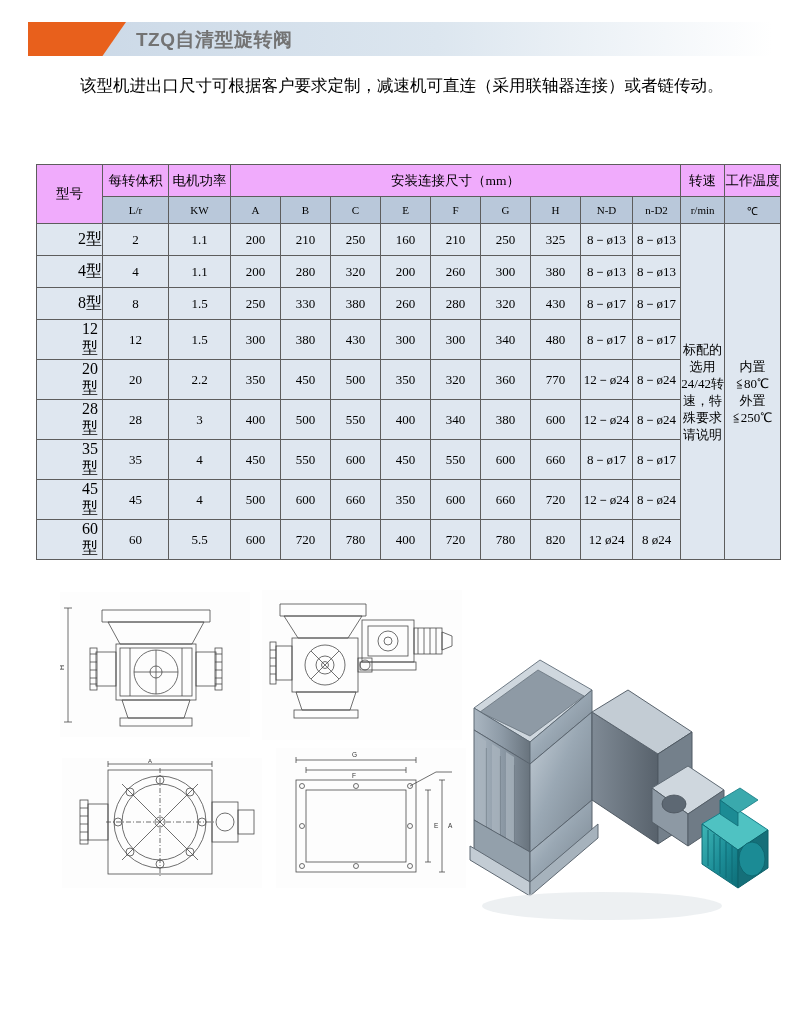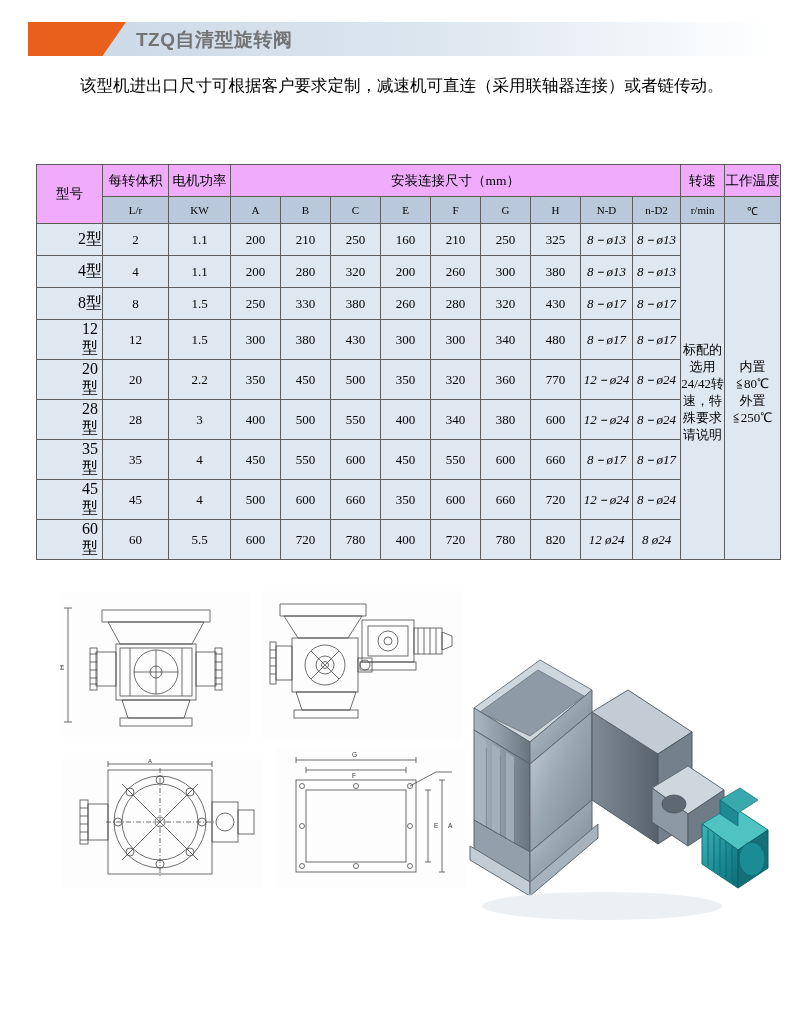--- a/index.html
+++ b/index.html
@@ -94,21 +94,20 @@
     background: #b9c8da;
     height: 26px;
     font-size: 11px;
   }
   table.spec td.model {
     font-size: 16px;
     padding-left: 41px;
   }
   .small {
     font-size: 10.5px;
-    font-style: italic;
   }
   td.rpm, td.temp {
     font-size: 12.5px;
     line-height: 17px;
     padding: 2px 3px;
   }
 
   
   .drawings {
     position: absolute;

